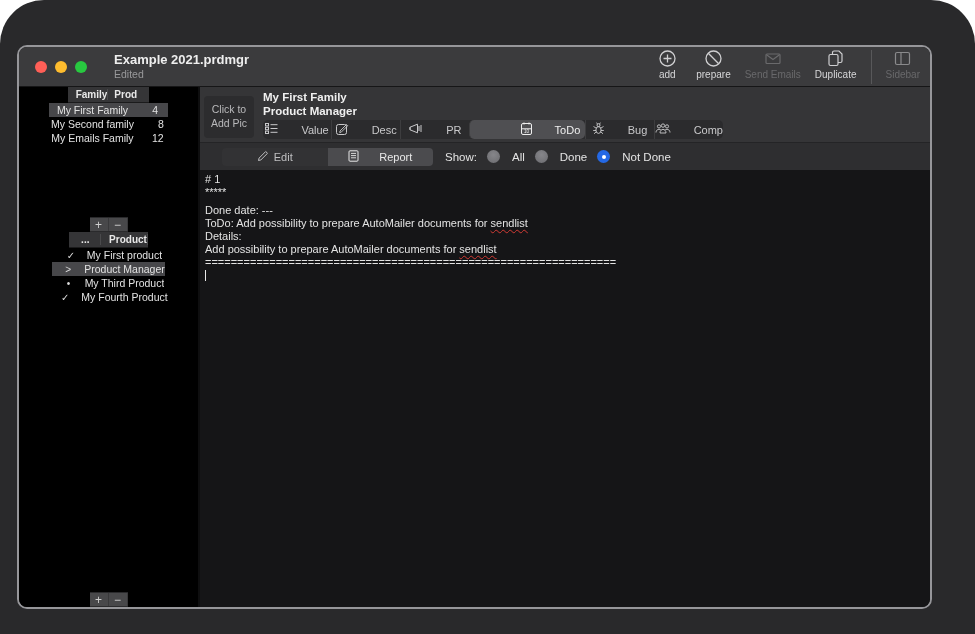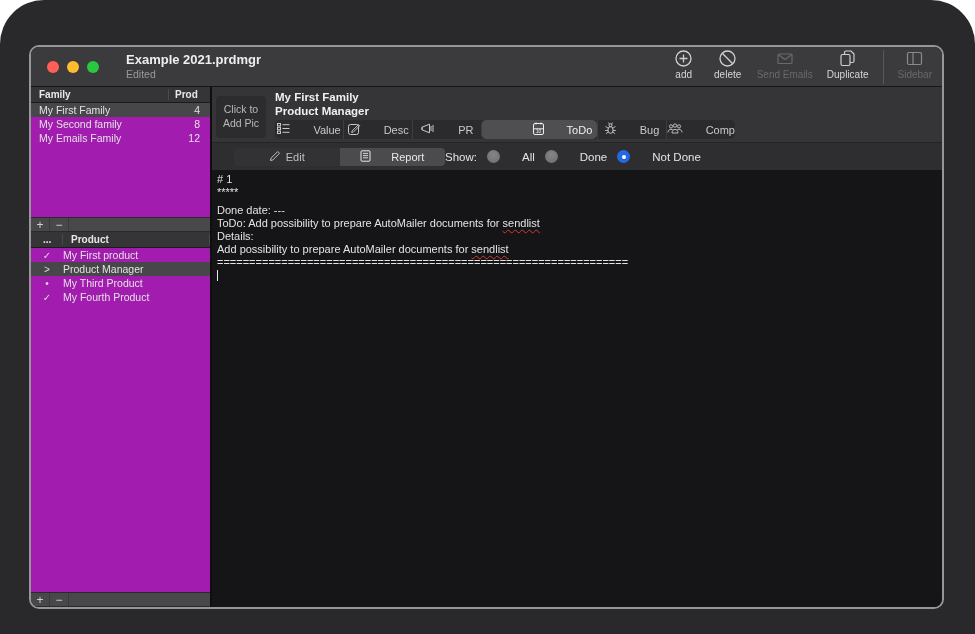--- a/index.html
+++ b/index.html
@@ -1,20 +1,20 @@
 <!DOCTYPE html>
 <html><head>
 <meta charset="utf-8">
 <style>
   * { margin:0; padding:0; box-sizing:border-box; }
   html,body { width:975px; height:634px; background:#ffffff; overflow:hidden;
               font-family:"Liberation Sans", sans-serif; }
   .screen { position:absolute; left:0; top:0; width:975px; height:634px;
             background:#29292b; border-radius:44px 44px 0 0; }
-  .window { position:absolute; left:29px; top:45px; width:915px; height:564px;
+  .window { position:absolute; left:17px; top:45px; width:915px; height:564px;
             background:#202022; border:2px solid #96969a; border-radius:10px;
             display:flex; flex-direction:column; overflow:hidden;
             box-shadow:0 0 0 1px #111 inset; }
   
   .titlebar { height:40px; background:#3b3b3d; display:flex; align-items:center;
               flex-shrink:0; border-bottom:1px solid #161617; padding:0 10px 0 16px; }
   .lights { display:flex; gap:8px; }
   .light { width:12px; height:12px; border-radius:50%; }
   .light.red { background:#ff5f57; } .light.yellow { background:#febc2e; }
   .light.green { background:#28c840; }
@@ -23,22 +23,22 @@
   .subtitle { font-size:10.5px; color:#99999b; }
   .toolbar { margin-left:auto; display:flex; align-items:flex-start; gap:14px;justify-content:space-between; }
   .tbtn { display:flex; flex-direction:column; align-items:center; gap:1px;
           min-width:30px; cursor:default; }
   .tbtn svg { display:block; }
   .tbtn .tlabel { font-size:10px; color:#d6d6d8; }
   .tbtn.disabled .tlabel { color:#69696b; }
   .tsep { width:1px; height:34px; background:#58585a; margin-top:1px; }
   
   .appbody { flex:1; display:flex; min-height:0; }
-  .sidebar { width:181px; flex-shrink:0; background:#a21caf; display:flex;
-             flex-direction:column; border-right:2px solid #0e0e0f; }
+  .sidebar { width:181px; flex-shrink:0; background:#000000; display:flex;
+             flex-direction:column; border-right:2px solid #0e0e0f;align-items:center; }
   .main { flex:1; display:flex; flex-direction:column; min-width:0; }
   
   .thead { height:16px; background:#353537; display:flex; align-items:center;
            font-size:10px; font-weight:bold; color:#e8e8e8;
            border-bottom:1px solid #1b1b1c; flex-shrink:0; }
   .thead .c1 { padding-left:8px; flex:1; }
   .thead .c2 { width:42px; border-left:1px solid #4a4a4c; padding-left:6px; }
   .thead .cm { width:32px; padding-left:12px; border-right:1px solid #4a4a4c; }
   .thead .cp { flex:1; padding-left:8px; border-right:1px solid #4a4a4c; }
   .row { height:14px; display:flex; align-items:center; font-size:10.5px;
@@ -70,22 +70,22 @@
   .tab.active { background:#4f4f52; border-radius:5px; color:#efefef;padding-left:46px; }
   .tab svg { flex-shrink:0; }
   
   .ctrlrow { height:28px; background:#2e2e30; border-top:1px solid #242426;
              display:flex; align-items:center; flex-shrink:0; }
   .seg { margin-left:22px; width:211px; height:18px; display:flex;
          border-radius:4px; overflow:hidden; }
   .segbtn { flex:1; display:flex; align-items:center; justify-content:center;
             gap:5px; font-size:11px; color:#bfbfc1; background:#323234; cursor:default; }
   .segbtn.active { background:#4b4b4e; color:#e9e9e9;gap:20px; }
-  .showlabel { font-size:11.5px; color:#e4e4e4; }
-  .radio { display:flex; align-items:center; gap:22px; margin-left:10px; cursor:default;justify-content:center; }
+  .showlabel { margin-left:12px; font-size:11.5px; color:#e4e4e4; }
+  .radio { display:flex; align-items:center; gap:12px; margin-left:10px; cursor:default;justify-content:center; }
   .rdot { width:13px; height:13px; border-radius:50%;
           background:radial-gradient(circle at 50% 38%, #86868a, #6b6b6f); }
   .radio.sel .rdot { background:#2468e4; position:relative; }
   .radio.sel .rdot::after { content:""; position:absolute; left:4.5px; top:4.5px;
           width:4px; height:4px; border-radius:50%; background:#ffffff; }
   .rlabel { font-size:11.5px; color:#e4e4e4; }
   
   .content { flex:1; background:#151517; padding:3px 0 0 5px; overflow:hidden; }
   .line { font-size:11px; line-height:13px; color:#e3e3e3; white-space:pre; }
   .gap { height:5px; }
@@ -120,21 +120,21 @@
           </span>
           <span class="tlabel">add</span>
         </div>
         <div class="tbtn">
           <span>
             <svg width="19" height="19" viewBox="0 0 19 19">
                 <circle cx="9.5" cy="9.5" r="7.5" fill="none" stroke="#cfcfd1" stroke-width="1.3"></circle>
                 <path d="M4.3 4.3l10.4 10.4" stroke="#cfcfd1" stroke-width="1.3"></path>
               </svg>
           </span>
-          <span class="tlabel">delete</span>
+          <span class="tlabel">prepare</span>
         </div>
         <div class="tbtn disabled">
           <span>
             <svg width="20" height="19" viewBox="0 0 20 19">
                 <rect x="3" y="5" width="14" height="9.5" rx="1" fill="none" stroke="#6a6a6c" stroke-width="1.2"></rect>
                 <path d="M3.5 5.8L10 10.5l6.5-4.7" fill="none" stroke="#6a6a6c" stroke-width="1.2"></path>
               </svg>
           </span>
           <span class="tlabel">Send Emails</span>
         </div>

